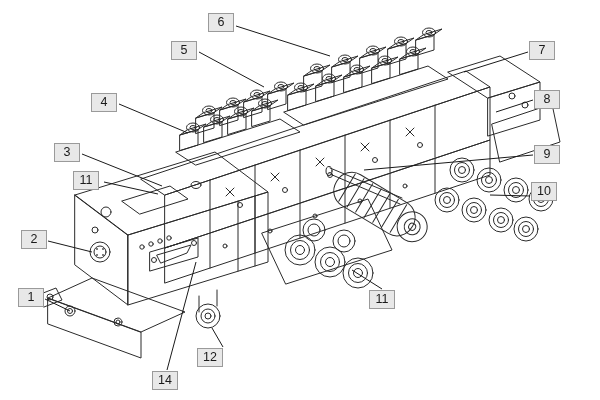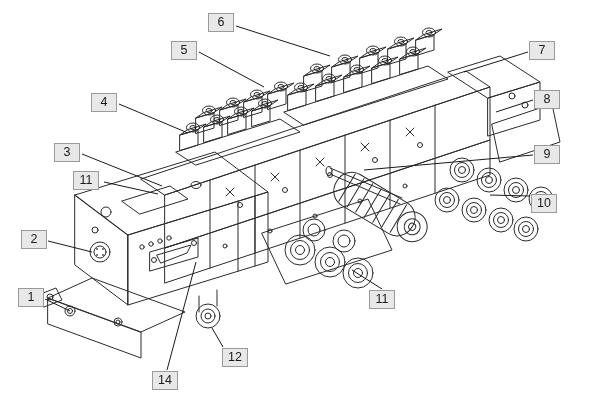--- a/index.html
+++ b/index.html
@@ -265,29 +265,29 @@
     </div>
   <div class="callout" style="left:529px;top:41px">
       <span>7</span>
     </div>
   <div class="callout" style="left:534px;top:90px">
       <span>8</span>
     </div>
   <div class="callout" style="left:534px;top:145px">
       <span>9</span>
     </div>
-  <div class="callout" style="left:531px;top:194px">
+  <div class="callout" style="left:531px;top:182px">
       <span>10</span>
     </div>
   <div class="callout" style="left:73px;top:171px">
       <span>11</span>
     </div>
   <div class="callout" style="left:369px;top:290px">
       <span>11</span>
     </div>
-  <div class="callout" style="left:222px;top:348px">
+  <div class="callout" style="left:197px;top:348px">
       <span>12</span>
     </div>
   <div class="callout" style="left:152px;top:371px">
       <span>14</span>
     </div>
 
 </div>
 
 </body></html>

